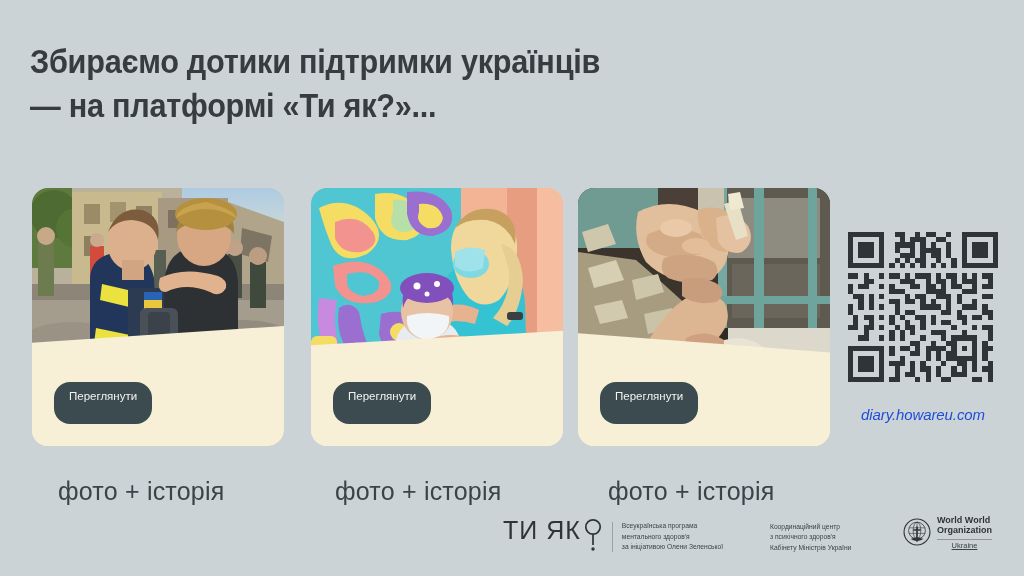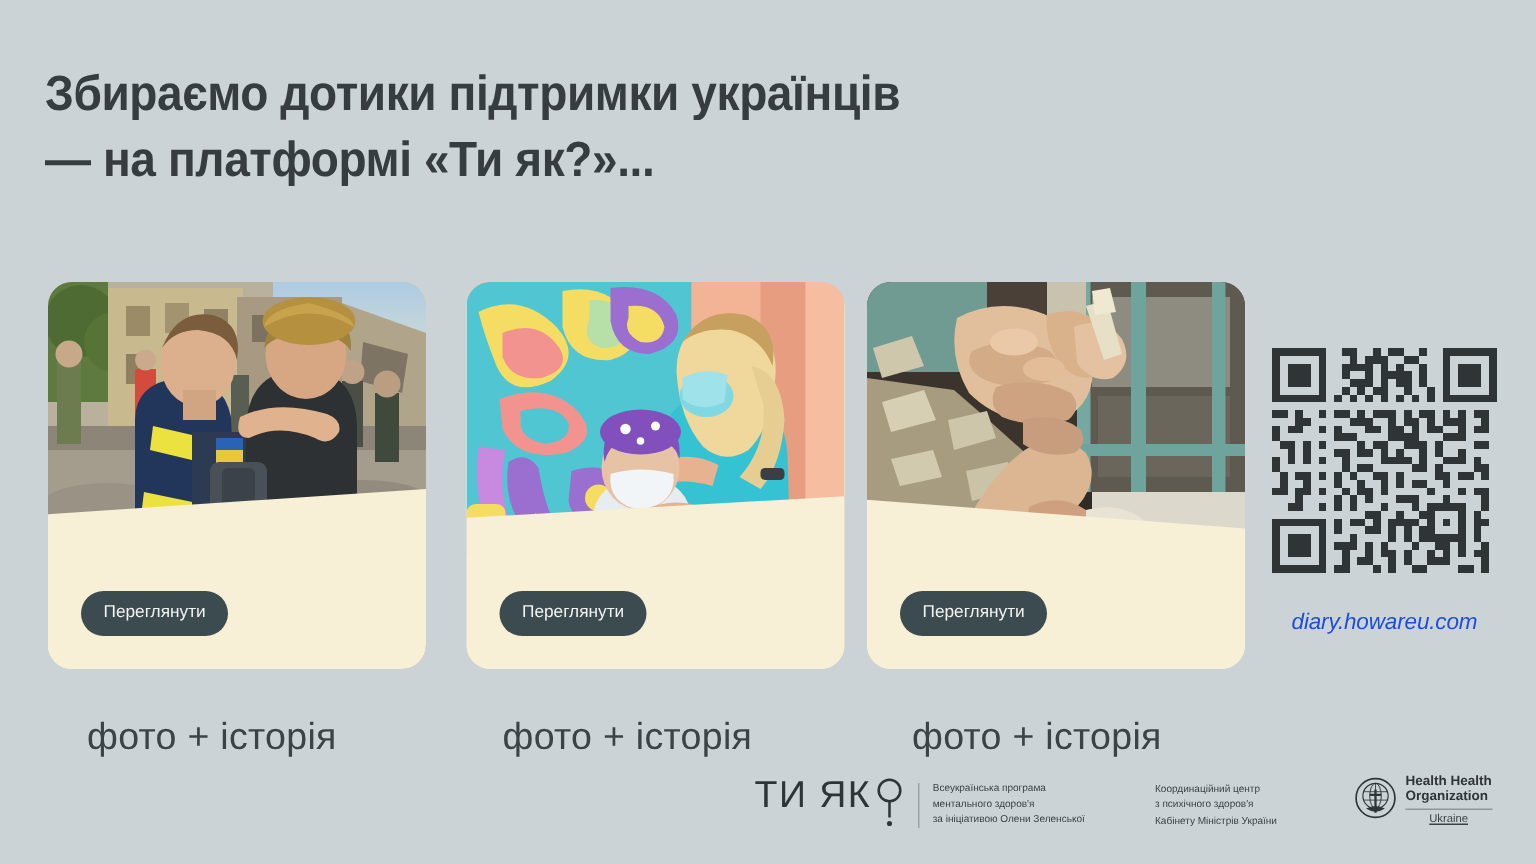--- a/index.html
+++ b/index.html
@@ -67,21 +67,21 @@
     position:absolute; left:0; right:0; bottom:0; height:26px;
     overflow:hidden; pointer-events:none;
   }
 
   .view-btn {
     position:absolute;
     left:22px; bottom:22px;
     background:#3c4b4f;
     color:#f2f3f1;
     font-size:11.5px;
-    padding:8px 15px 10px;
+    padding:8px 15px 22px;
     border-radius:16px;
     border:none;
     white-space:nowrap;
     font-family:"Liberation Sans", sans-serif;
     cursor:pointer;
   }
 
   
   .captions {
     position:absolute;
@@ -552,19 +552,19 @@
   <div class="f-who">
     <svg class="who-emblem" viewBox="0 0 40 40">
       <circle cx="20" cy="20" r="18.5" fill="none" stroke="#2e3437" stroke-width="1.6"></circle>
       <circle cx="20" cy="18" r="12" fill="none" stroke="#2e3437" stroke-width="1.1"></circle>
       <ellipse cx="20" cy="18" rx="5.5" ry="12" fill="none" stroke="#2e3437" stroke-width="0.9"></ellipse>
       <path d="M8.6 14 H31.4 M8.6 22 H31.4 M20 6 V30" stroke="#2e3437" stroke-width="0.8" fill="none"></path>
       <path d="M20 12 L20 34 M14.5 17 L25.5 17" stroke="#2e3437" stroke-width="2.2" fill="none"></path>
       <path d="M11 30 Q20 25 29 30 Q20 36 11 30 Z" fill="#2e3437"></path>
     </svg>
     <div class="who-txt">
-      <div class="who-name">Health Health</div>
+      <div class="who-name">World World</div>
       <div class="who-name">Organization</div>
       <div class="who-rule"></div>
       <div class="who-country">Ukraine</div>
     </div>
   </div>
 </div>
 
 </body></html>

